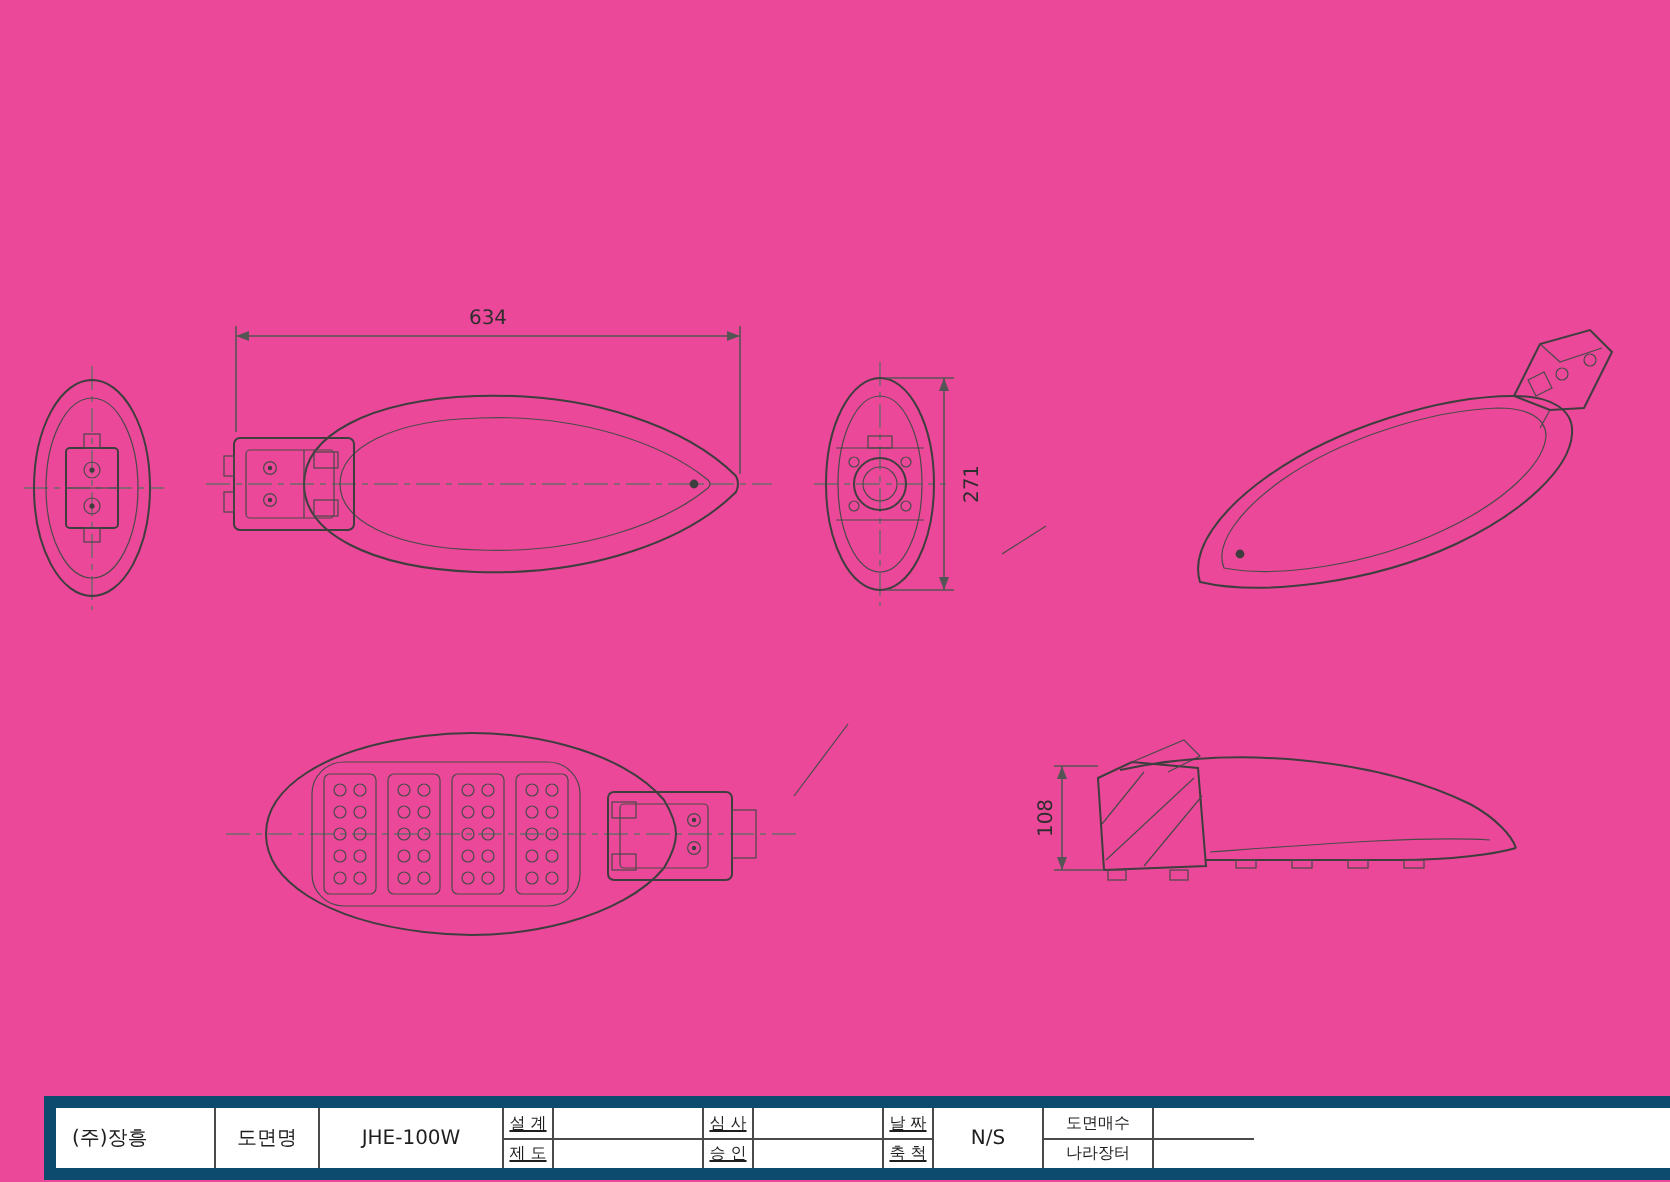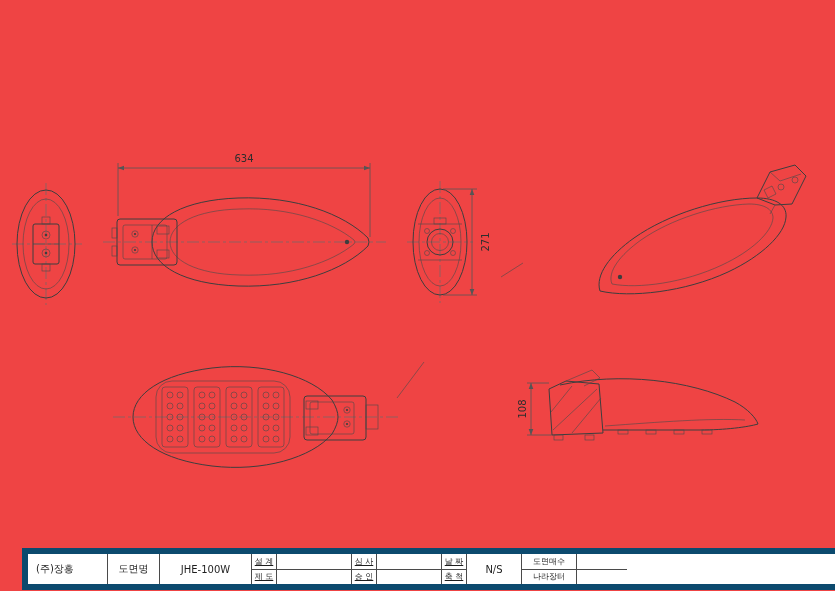--- a/index.html
+++ b/index.html
@@ -1,17 +1,17 @@
 <!DOCTYPE html>
 <html><head>
 <meta charset="utf-8">
 <style>
   html,body{margin:0;padding:0;background:#e9e9e9;}
   .canvas{
-    position:relative;width:835px;height:591px;background:#ef4444;
+    position:relative;width:835px;height:591px;background:#ec4899;
     font-family:"DejaVu Sans","Liberation Sans",sans-serif;overflow:hidden;
   }
   svg{position:absolute;left:0;top:0;}
   .ln{stroke:#3e3e3e;stroke-width:1;fill:none;}
   .tn{stroke:#4a4a4a;stroke-width:0.6;fill:none;}
   .cl{stroke:#6a6a6a;stroke-width:0.7;fill:none;stroke-dasharray:12 3 3 3;}
   .dim{stroke:#555;stroke-width:0.8;fill:none;}
   .dot{fill:#3e3e3e;stroke:none;}
   .dimtext{font-size:10px;fill:#2e2e2e;stroke:none;font-family:inherit;}
   .titleblock{

